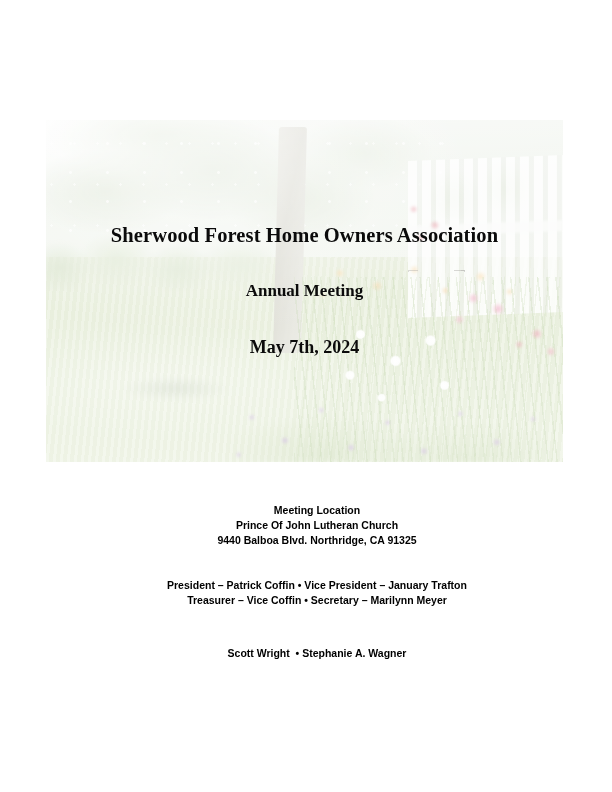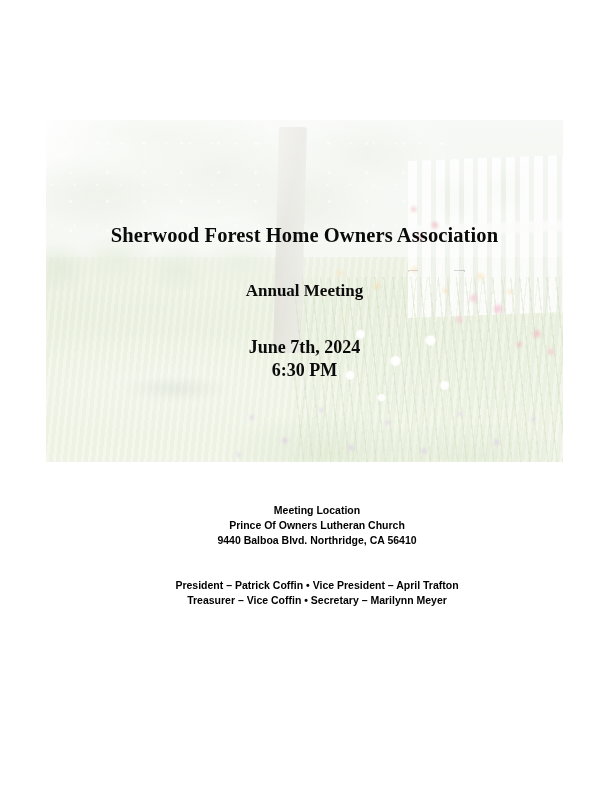--- a/index.html
+++ b/index.html
@@ -377,31 +377,31 @@
     </div>
 
     <div class="hero-veil"></div>
     <div class="hero-veil2"></div>
   </div>
 
   <div class="hero-text">
     <div class="hero-title">Sherwood Forest Home Owners Association</div>
     <div class="hero-sub">Annual Meeting</div>
     <div class="hero-date">
-      <div>June 7th, 2024</div>
-      <div>6:30 PM</div>
+      <div>May 7th, 2024</div>
     </div>
   </div>
 </div>
 
 <div class="body-text block-location">
   <div>Meeting Location</div>
-  <div>Prince Of Owners Lutheran Church</div>
-  <div>9440 Balboa Blvd. Northridge, CA 56410</div>
+  <div>Prince Of John Lutheran Church</div>
+  <div>9440 Balboa Blvd. Northridge, CA 91325</div>
 </div>
 
 <div class="body-text block-officers">
-  <div>President – Patrick Coffin • Vice President – April Trafton</div>
+  <div>President – Patrick Coffin • Vice President – January Trafton</div>
   <div>Treasurer – Vice Coffin • Secretary – Marilynn Meyer</div>
 </div>
 
 <div class="body-text block-members">
+  <div>Scott Wright  • Stephanie A. Wagner</div>
 </div>
 
 </body></html>

